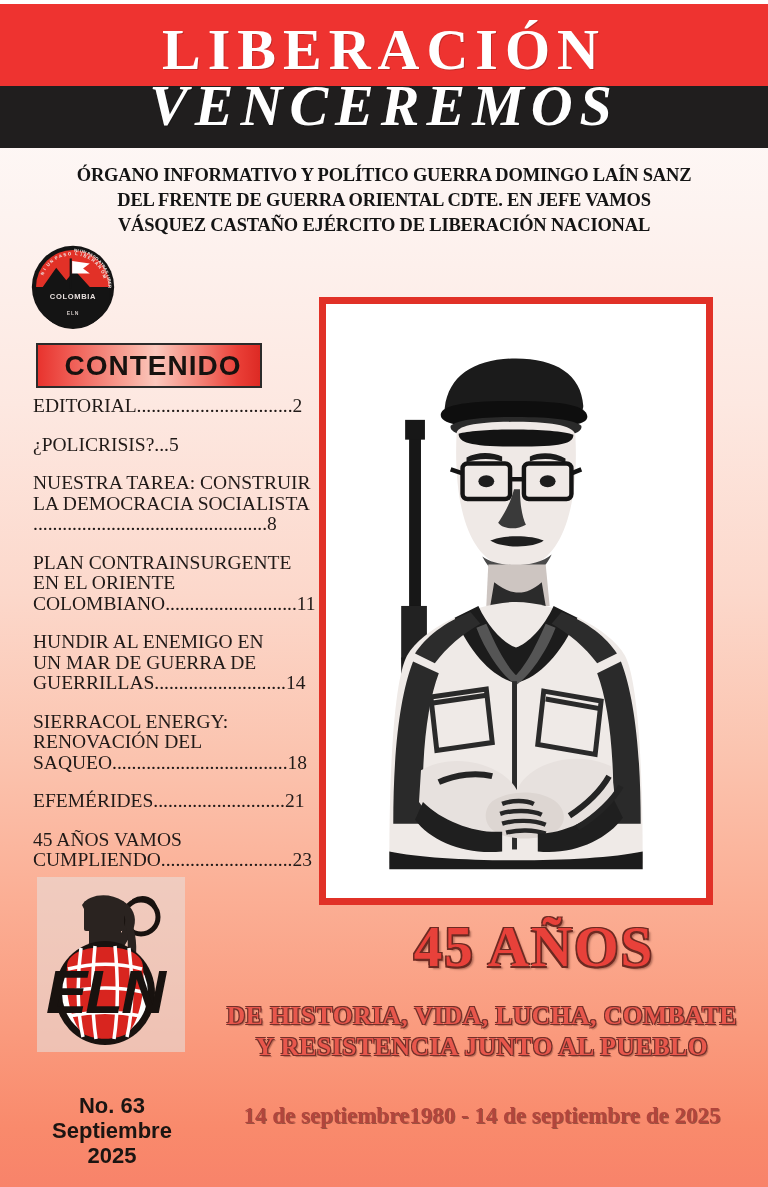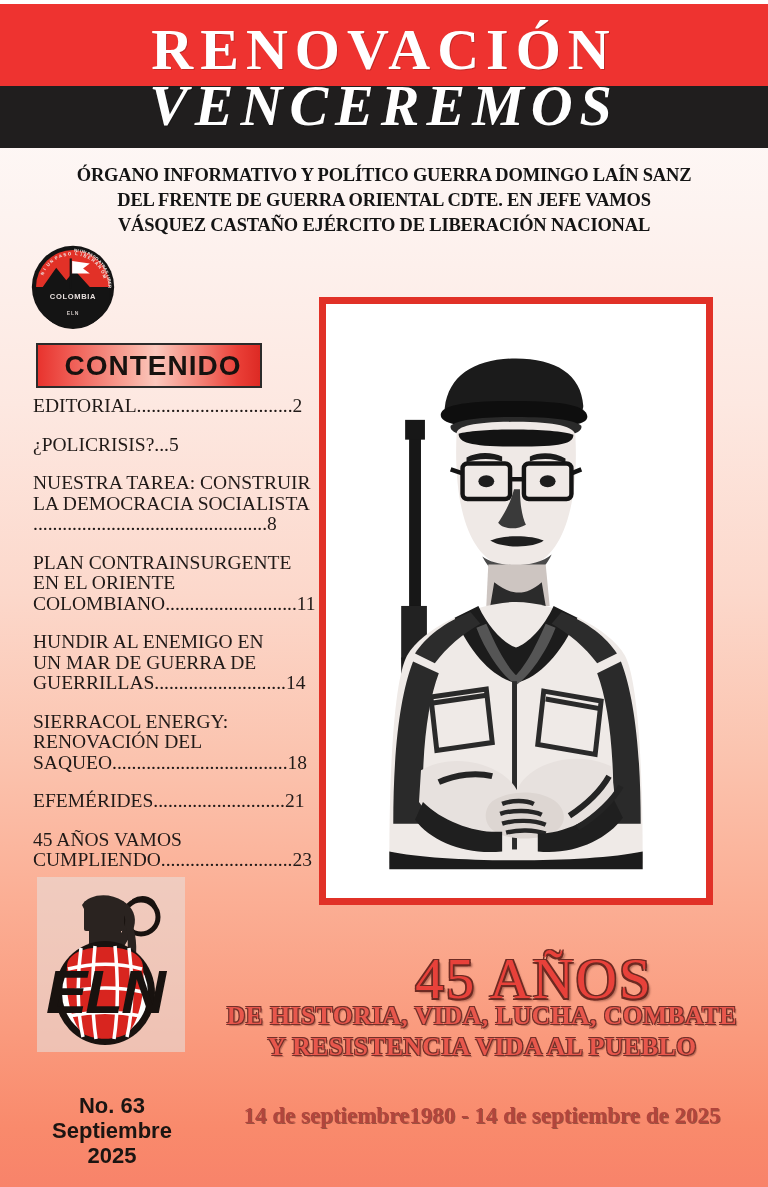--- a/index.html
+++ b/index.html
@@ -160,33 +160,32 @@
     overflow: hidden;
   }
 
   
   .anniv-big {
     position: absolute;
     left: 300px; top: 918px;
     width: 468px;
     text-align: center;
     font-family: "Liberation Serif", serif;
-    font-weight: normal;
+    font-weight: bold;
     font-size: 57px;
     line-height: 58px;
     letter-spacing: 2px;
     color: #e8413a;
     text-shadow:
        -1.5px -1.5px 0 #6d2a22,
         1.5px -1.5px 0 #6d2a22,
        -1.5px  1.5px 0 #6d2a22,
         1.5px  1.5px 0 #6d2a22,
         3px 3px 2px rgba(90,40,32,.45);
     white-space: nowrap;
-    margin-top: 32px;
   }
   .anniv-sub {
     position: absolute;
     left: 196px; top: 1000px;
     width: 572px;
     text-align: center;
     font-family: "Liberation Serif", serif;
     font-weight: bold;
     font-size: 25.5px;
     line-height: 31px;
@@ -213,21 +212,21 @@
     white-space: nowrap;
   }
 </style>
 </head>
 <body>
 
 <div class="page">
 
   <div class="masthead-red"></div>
   <div class="masthead-black"></div>
-  <div class="masthead-word mast-1">RENOVACIÓN</div>
+  <div class="masthead-word mast-1">LIBERACIÓN</div>
   <div class="masthead-word mast-2">VENCEREMOS</div>
 
   <div class="subtitle">
     <div>ÓRGANO INFORMATIVO Y POLÍTICO GUERRA DOMINGO LAÍN SANZ</div>
     <div>DEL FRENTE DE GUERRA ORIENTAL CDTE. EN JEFE VAMOS</div>
     <div>VÁSQUEZ CASTAÑO EJÉRCITO DE LIBERACIÓN NACIONAL</div>
   </div>
 
   <div class="emblem">
     <svg viewBox="0 0 100 100" width="84" height="84" aria-hidden="true">
@@ -457,17 +456,17 @@
 
           <path d="M62 548 C120 560 260 560 318 548 L318 566 L62 566 Z" fill="#1b1b1b"></path>
         </g>
       </svg>
     </div>
   </div>
 
   <div class="anniv-big">45 AÑOS</div>
   <div class="anniv-sub">
     <div>DE HISTORIA, VIDA, LUCHA, COMBATE</div>
-    <div>Y RESISTENCIA VIDA AL PUEBLO</div>
+    <div>Y RESISTENCIA JUNTO AL PUEBLO</div>
   </div>
   <div class="anniv-dates">14 de septiembre1980 - 14 de septiembre de 2025</div>
 
 </div>
 
 </body></html>

